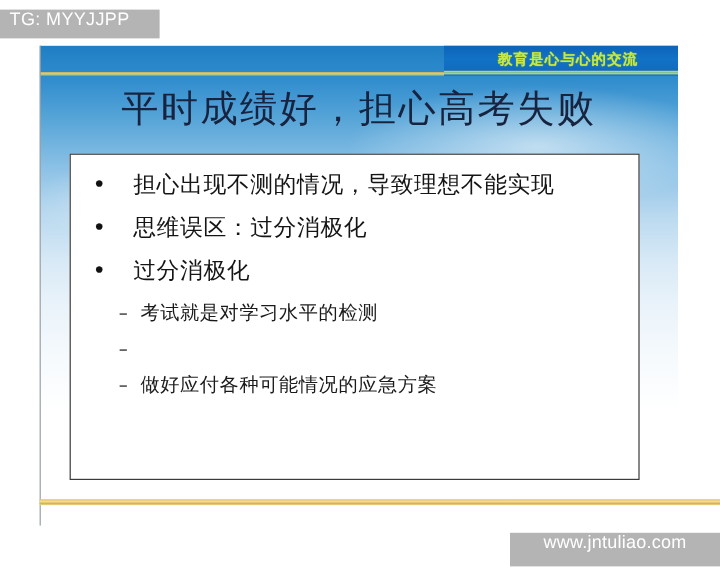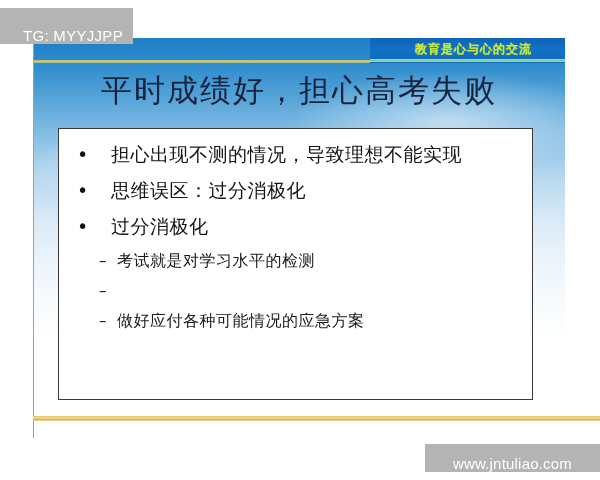--- a/index.html
+++ b/index.html
@@ -197,44 +197,44 @@
     height: 400px;
     background: #9aa0a6;
   }
 
   
   .wm-top {
     position: absolute;
     left: 0px;
     top: 8px;
     width: 133px;
-    height: 36px;
+    height: 24px;
     background: #b4b4b4;
     display: flex;
-    align-items: flex-end;
-    padding-left: 23px;
+    align-items: flex-start;
+    padding-left: 8px;
     box-sizing: border-box;
   }
   .wm-top span {
     font-family: "Liberation Sans", sans-serif;
     font-size: 15px;
     color: #ffffff;
     letter-spacing: 0.3px;
     white-space: nowrap;
   }
 
   .wm-bottom {
     position: absolute;
     left: 425px;
     top: 444px;
     width: 175px;
     height: 28px;
     background: #b4b4b4;
     display: flex;
-    align-items: flex-end;
+    align-items: flex-start;
     justify-content: center;
     box-sizing: border-box;
   }
   .wm-bottom span {
     font-family: "Liberation Sans", sans-serif;
     font-size: 15px;
     color: #ffffff;
     letter-spacing: 0.2px;
     white-space: nowrap;
   }

